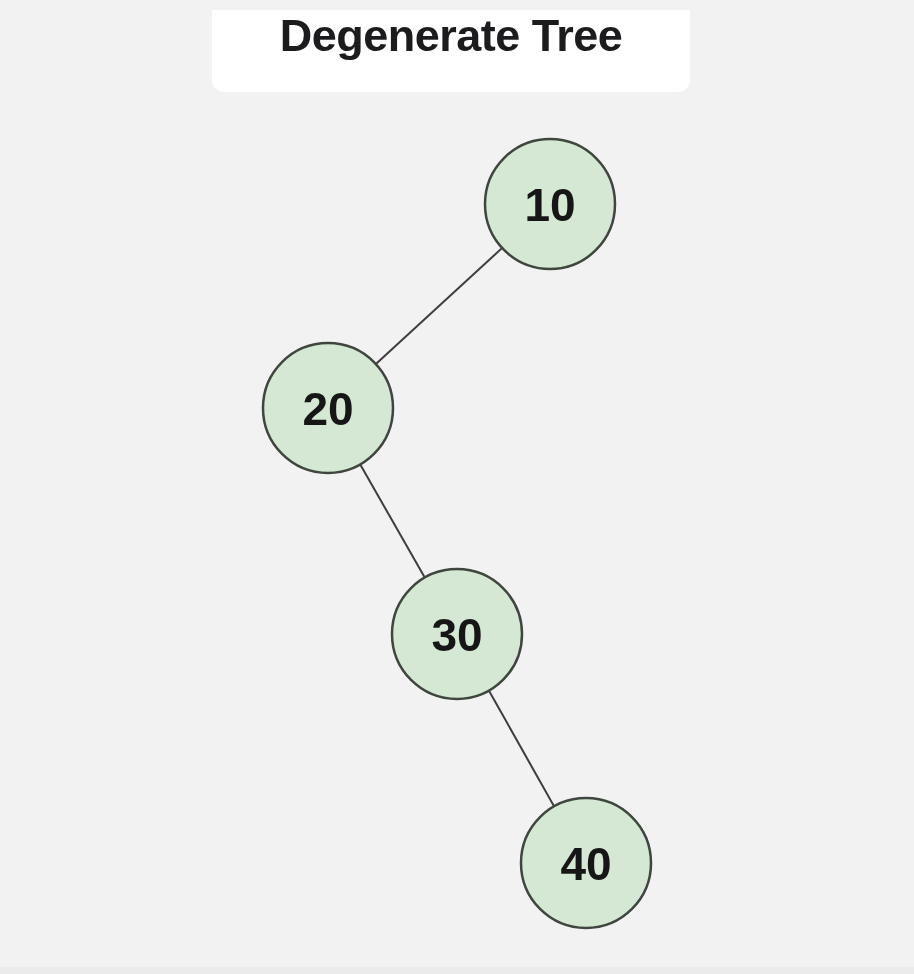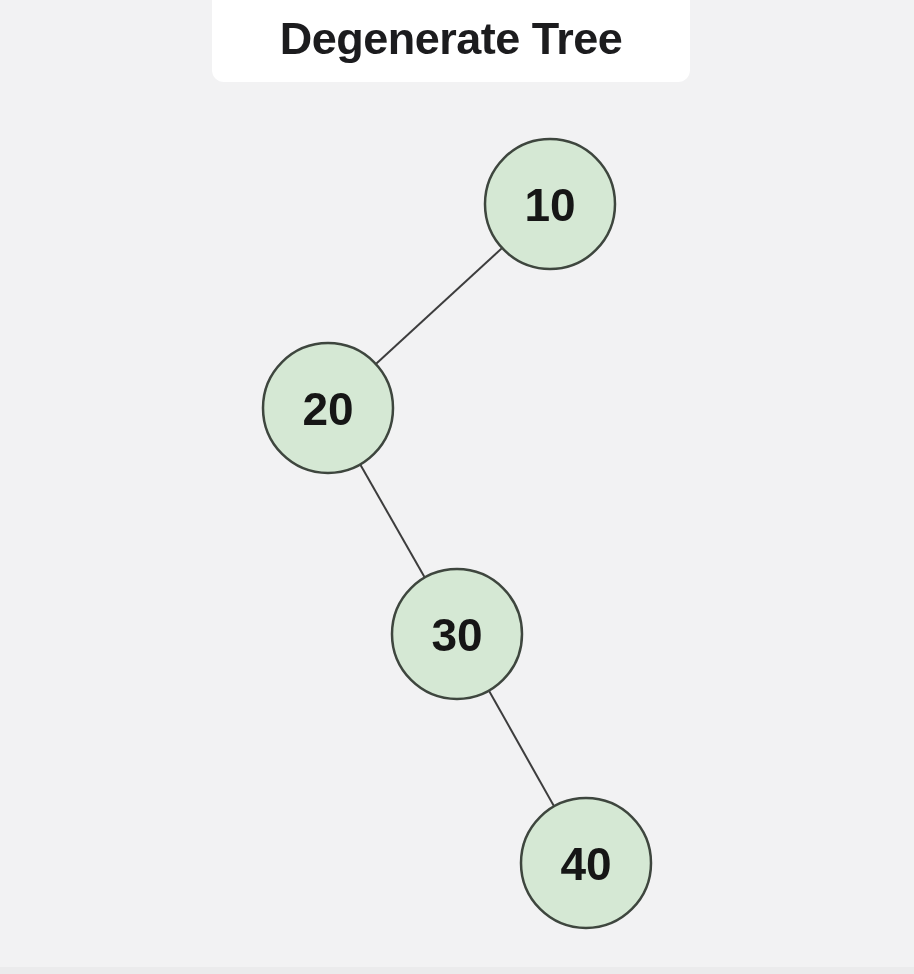--- a/index.html
+++ b/index.html
@@ -38,26 +38,25 @@
   }
   .node text{
     fill:var(--node-text);
     font-family:"Liberation Sans","DejaVu Sans",sans-serif;
     font-size:46px;
     font-weight:700;
     text-anchor:middle;
   }
   .title-card{
     position:absolute;
-    left:212px;top:0;
+    left:212px;top:10px;
     width:478px;height:82px;
     background:var(--card);
     border-radius:0 0 12px 12px;
     display:flex;
-    align-items:center;
     justify-content:center;
   }
   .title-text{
     color:var(--title-text);
     font-size:45px;
     font-weight:700;
     letter-spacing:-0.5px;
     white-space:nowrap;
     padding-bottom:4px;
   }

